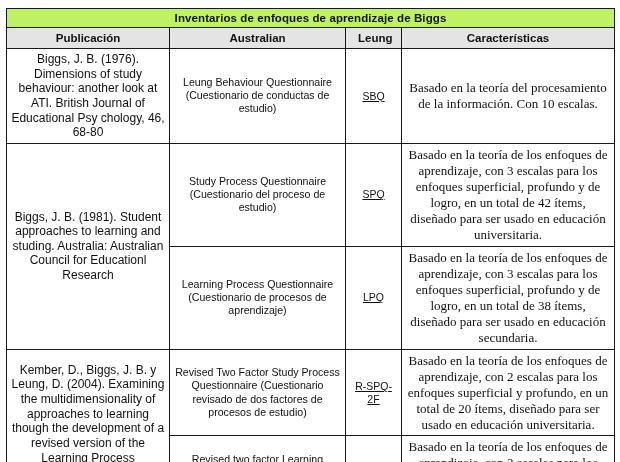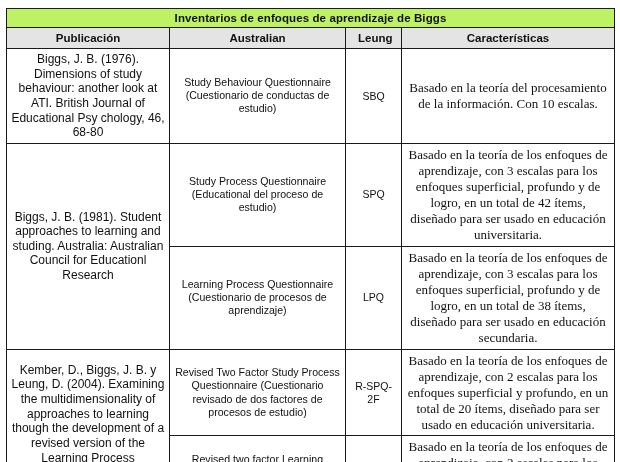--- a/index.html
+++ b/index.html
@@ -54,20 +54,21 @@
   }
   td.cell-inst {
     font-size: 10.6px;
     line-height: 1.25;
     padding: 4px 6px;
   }
   td.cell-sigla {
     font-size: 10.5px;
     line-height: 1.2;
     padding: 3px 1px;
+    text-decoration: underline;
   }
   td.cell-char {
     font-size: 13px;
     line-height: 1.23;
     padding: 4px 6px;
     font-family: Liberation Serif, serif;
   }
   .col-pub { width: 163px; }
   .col-inst { width: 176px; }
   .col-sigla { width: 56px; }
@@ -91,28 +92,28 @@
       </tr>
       <tr class="header-row">
         <th>Publicación</th>
         <th>Australian</th>
         <th>Leung</th>
         <th>Características</th>
       </tr>
 
       <tr>
         <td class="cell-pub" rowspan="1">Biggs, J. B. (1976). Dimensions of study behaviour: another look at ATI. British Journal of Educational Psy chology, 46, 68-80</td>
-        <td class="cell-inst">Study Behaviour Questionnaire (Cuestionario de conductas de estudio)</td>
+        <td class="cell-inst">Leung Behaviour Questionnaire (Cuestionario de conductas de estudio)</td>
         <td class="cell-sigla">SBQ</td>
         <td class="cell-char">Basado en la teoría del procesamiento de la información. Con 10 escalas.</td>
       </tr>
 
       <tr>
         <td class="cell-pub" rowspan="2">Biggs, J. B. (1981). Student approaches to learning and studing. Australia: Australian Council for Educationl Research</td>
-        <td class="cell-inst">Study Process Questionnaire (Educational del proceso de estudio)</td>
+        <td class="cell-inst">Study Process Questionnaire (Cuestionario del proceso de estudio)</td>
         <td class="cell-sigla">SPQ</td>
         <td class="cell-char">Basado en la teoría de los enfoques de aprendizaje, con 3 escalas para los enfoques superficial, profundo y de logro, en un total de 42 ítems, diseñado para ser usado en educación universitaria.</td>
       </tr>
       <tr>
         <td class="cell-inst">Learning Process Questionnaire (Cuestionario de procesos de aprendizaje)</td>
         <td class="cell-sigla">LPQ</td>
         <td class="cell-char">Basado en la teoría de los enfoques de aprendizaje, con 3 escalas para los enfoques superficial, profundo y de logro, en un total de 38 ítems, diseñado para ser usado en educación secundaria.</td>
       </tr>
 
       <tr>

